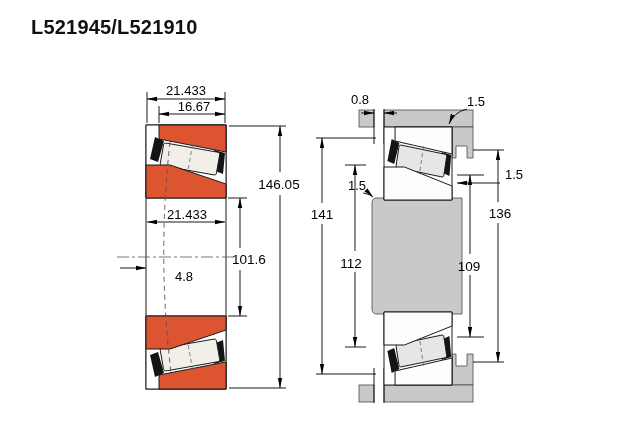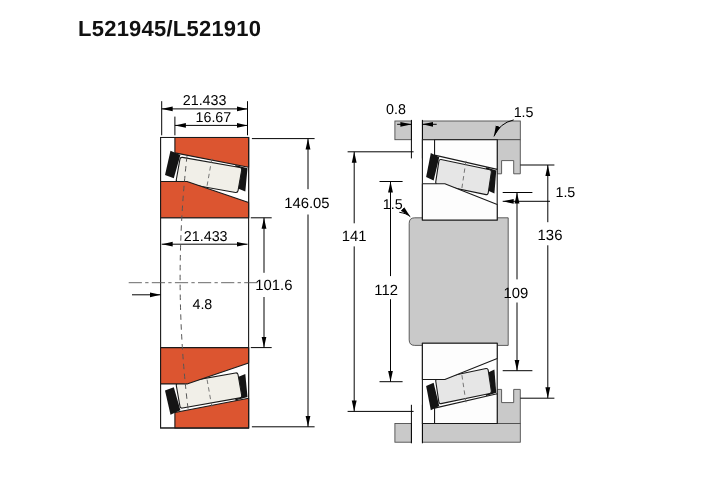--- a/index.html
+++ b/index.html
@@ -1,19 +1,19 @@
 <!DOCTYPE html>
 <html style="--bearing_orange: #dc5530; --steel_gray: #c9c9c9; --ring_white: #fdfdfd; --roller_beige: #f1efe8; --roller_gray: #e6e6e6; --outline: #1a1a1a;"><head>
 <meta charset="utf-8">
 <style>
   html,body{margin:0;padding:0;background:#ffffff;}
   .page{position:relative;width:640px;height:440px;background:#fff;overflow:hidden;
         font-family:"Liberation Sans",sans-serif;}
   .title{position:absolute;left:31px;top:16px;font-size:20px;font-weight:bold;
-         color:#111;letter-spacing:.2px;margin-left:40px;}
+         color:#111;letter-spacing:.2px;}
   svg{position:absolute;left:0;top:0;}
 
   
   .body-rect{fill:#ffffff;stroke:var(--outline);stroke-width:1;}
   .backing{fill:#ffffff;stroke:var(--outline);stroke-width:1;vector-effect:non-scaling-stroke;}
   .ring{fill:var(--ring);stroke:var(--outline);stroke-width:1;stroke-linejoin:round;vector-effect:non-scaling-stroke;}
   .cage{fill:#141414;vector-effect:non-scaling-stroke;}
   .roller{fill:var(--roller);stroke:var(--outline);stroke-width:1;vector-effect:non-scaling-stroke;}
   .rdash{stroke:#666;stroke-width:.8;stroke-dasharray:4,3;vector-effect:non-scaling-stroke;}
   .steel{fill:var(--steel_gray);stroke:#4a4a4a;stroke-width:.8;}

